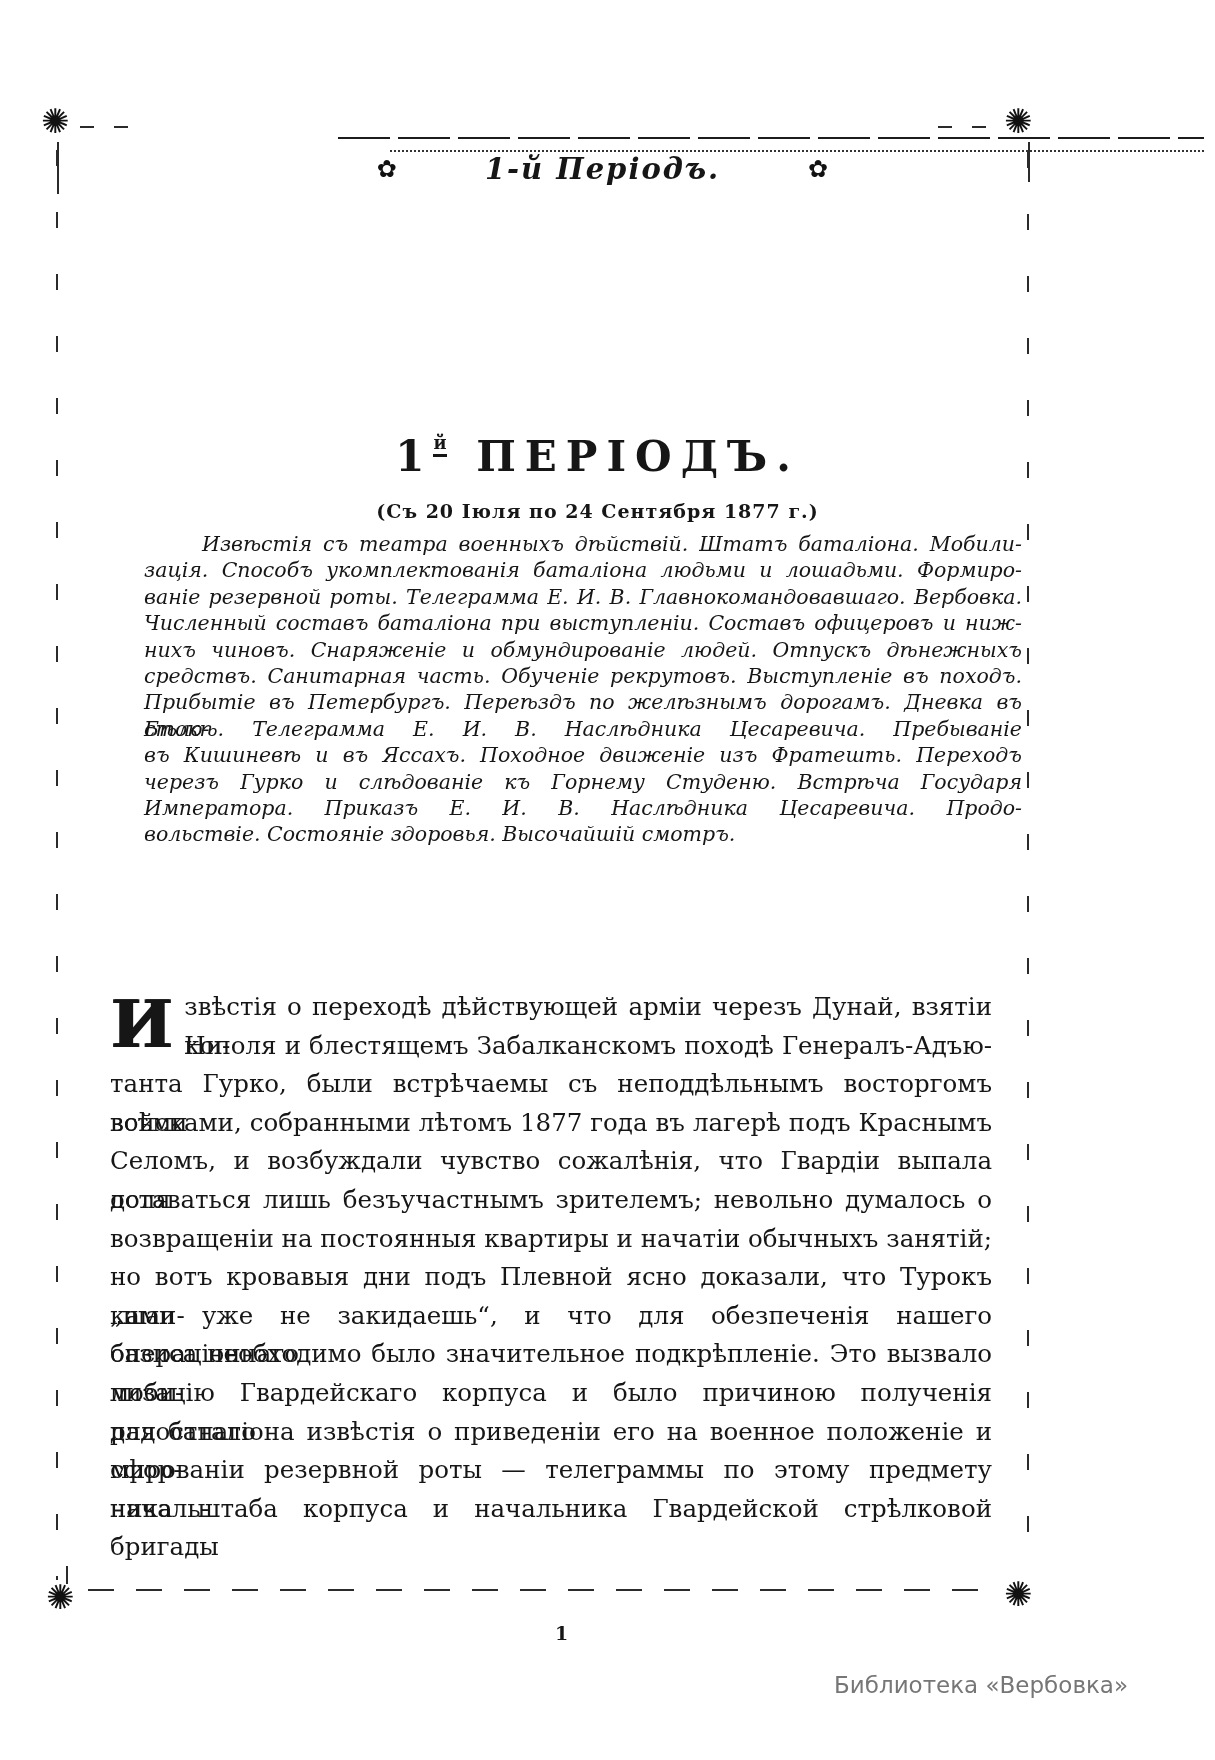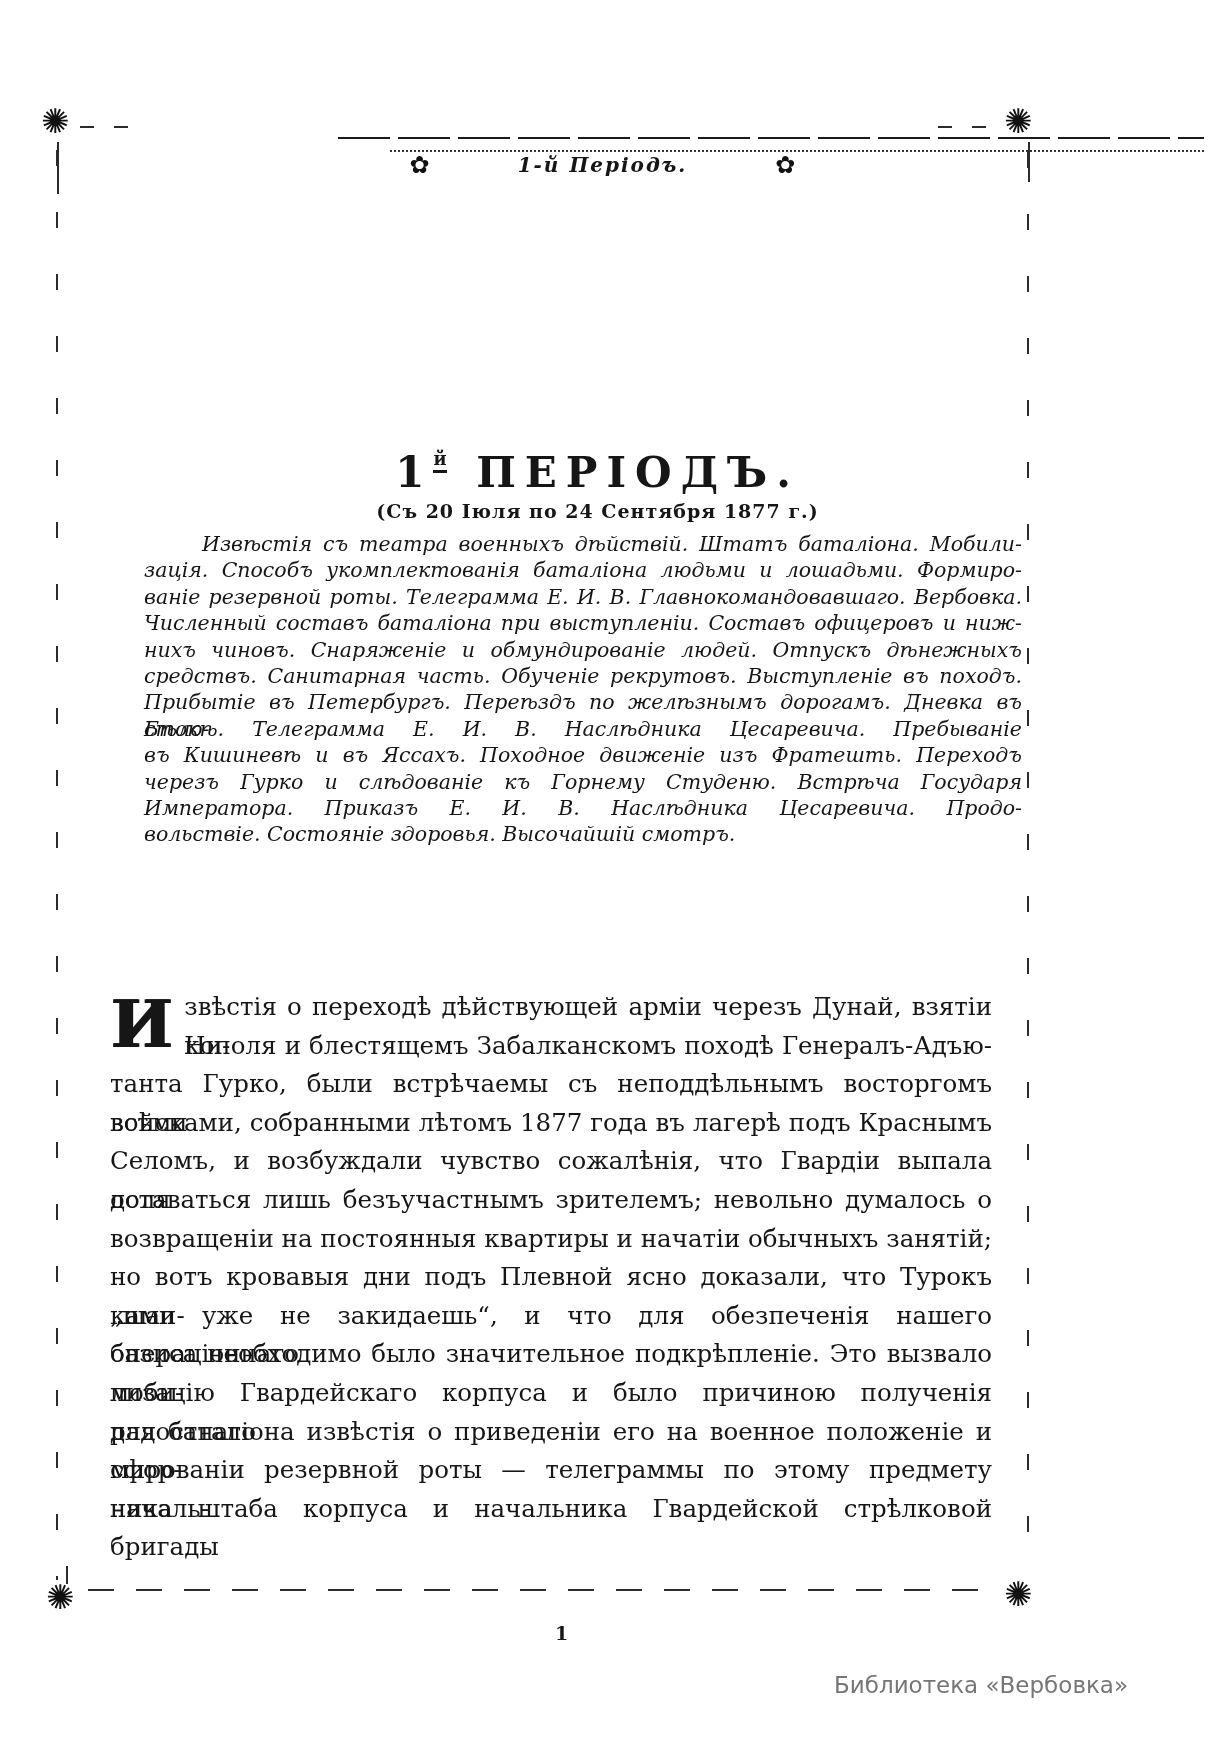--- a/index.html
+++ b/index.html
@@ -55,31 +55,30 @@
   }
   .header-row {
     position: absolute; top: 152px; left: 0; right: 10px;
     display: flex; justify-content: center; align-items: center; gap: 88px;
   }
   .header-ornament {
     font-family: "DejaVu Sans", sans-serif;
     font-size: 24px; line-height: 26px; color: #111;
   }
   .running-title {
-    font-size: 20px; font-weight: 700; font-style: italic;
+    font-size: 29px; font-weight: 700; font-style: italic;
     letter-spacing: 2px;
   }
 
   
   .chapter-title {
     position: absolute; top: 432px; left: 0; right: 20px;
     text-align: center;
     font-size: 42px; font-weight: 700; letter-spacing: 9px;
     white-space: nowrap;
-    margin-top: 16px;
   }
   .chapter-title .t-sup {
     font-size: 0.42em; vertical-align: 22px;
     border-bottom: 3px solid #161616;
     letter-spacing: 0; margin-right: 6px; padding-bottom: 1px;
   }
   .chapter-sub {
     position: absolute; top: 500px; left: 0; right: 20px;
     text-align: center;
     font-size: 19px; font-weight: 700; letter-spacing: 1px;

